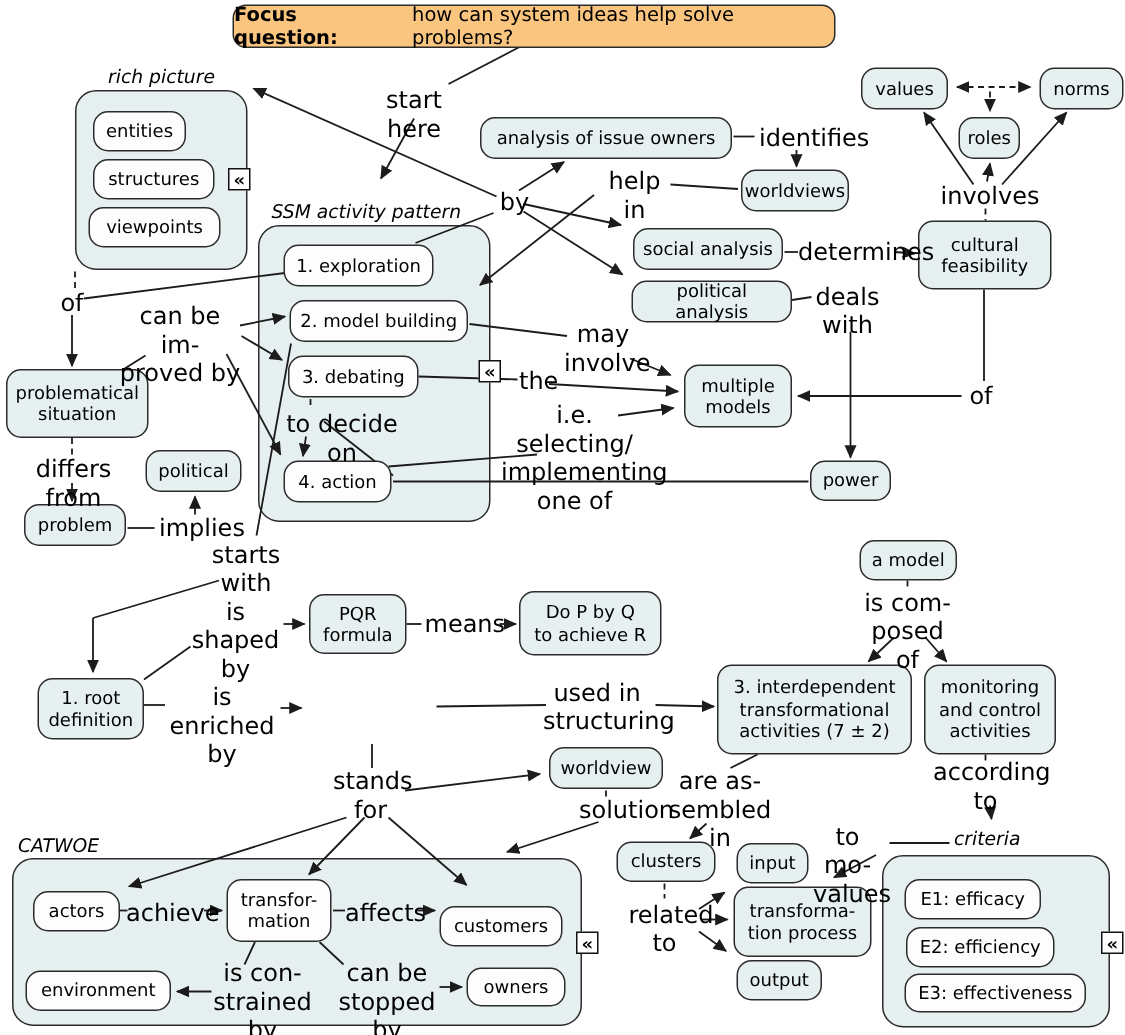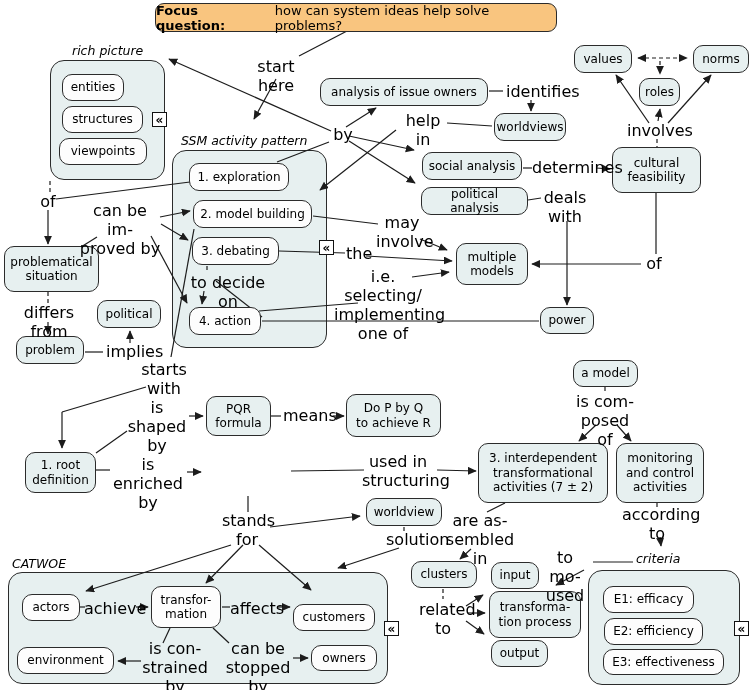--- a/index.html
+++ b/index.html
@@ -287,21 +287,21 @@
   <div class="lbl" style="left:108px;top:456px;width:80px">is enriched
 by</div>
   <div class="lbl" style="left:362px;top:453px;width:72px">used in
 structuring</div>
   <div class="lbl" style="left:222px;top:512px;width:50px">stands
 for</div>
   <div class="lbl" style="left:386px;top:531px;width:56px">solution</div>
   <div class="lbl" style="left:444px;top:512px;width:72px">are as-
 sembled in</div>
   <div class="lbl" style="left:542px;top:549px;width:46px">to mo-
-used</div>
+values</div>
   <div class="lbl" style="left:622px;top:506px;width:70px">according
 to</div>
   <div class="lbl" style="left:419px;top:601px;width:48px">related
 to</div>
   <div class="lbl" style="left:84px;top:600px;width:54px">achieve</div>
   <div class="lbl" style="left:230px;top:600px;width:48px">affects</div>
   <div class="lbl" style="left:136px;top:640px;width:78px">is con-
 strained by</div>
   <div class="lbl" style="left:218px;top:640px;width:80px">can be
 stopped by</div>

